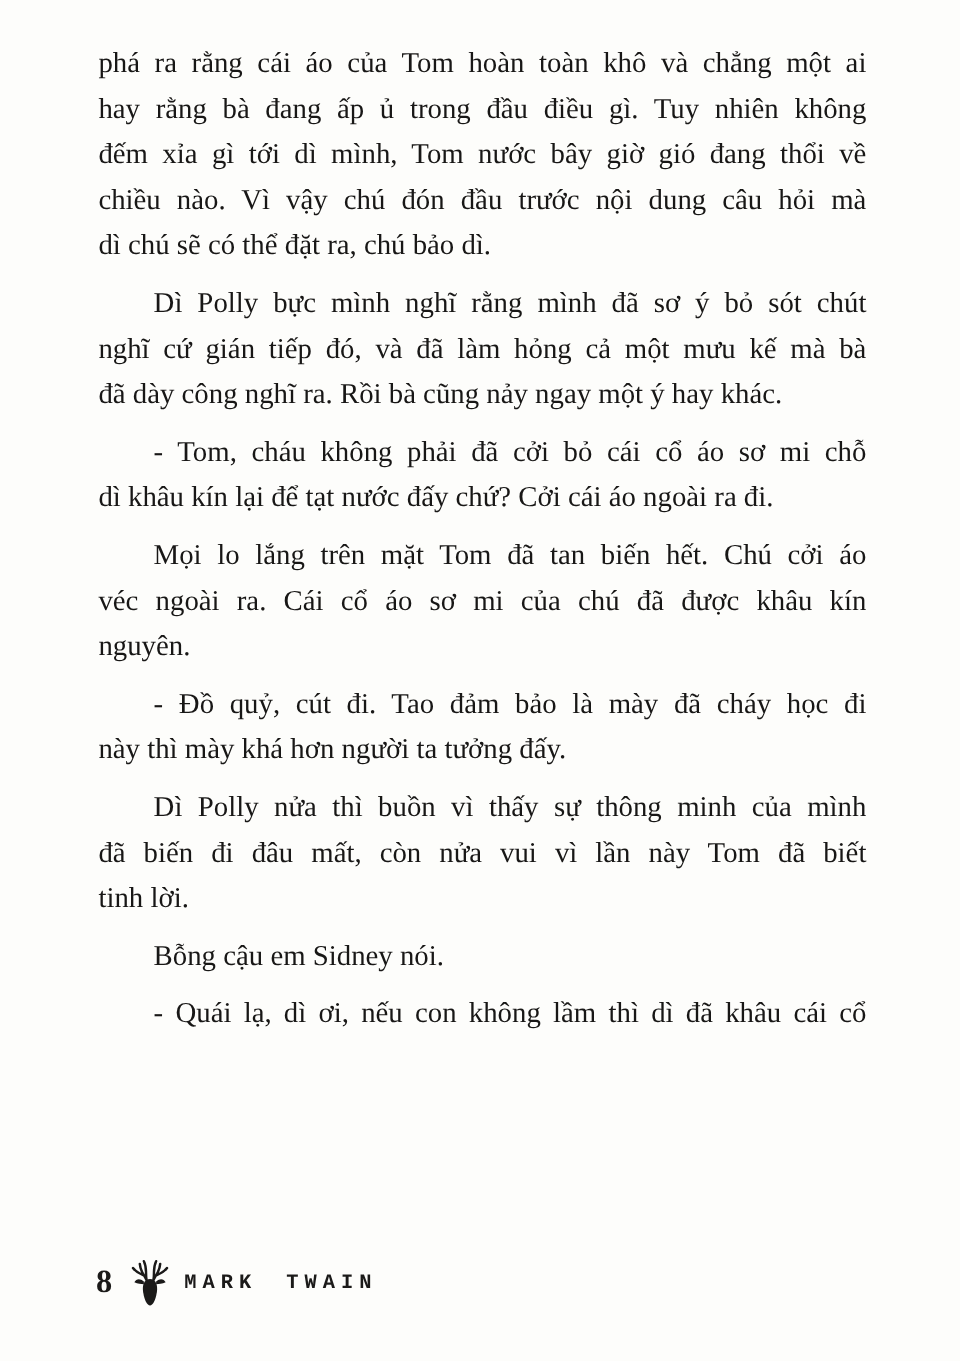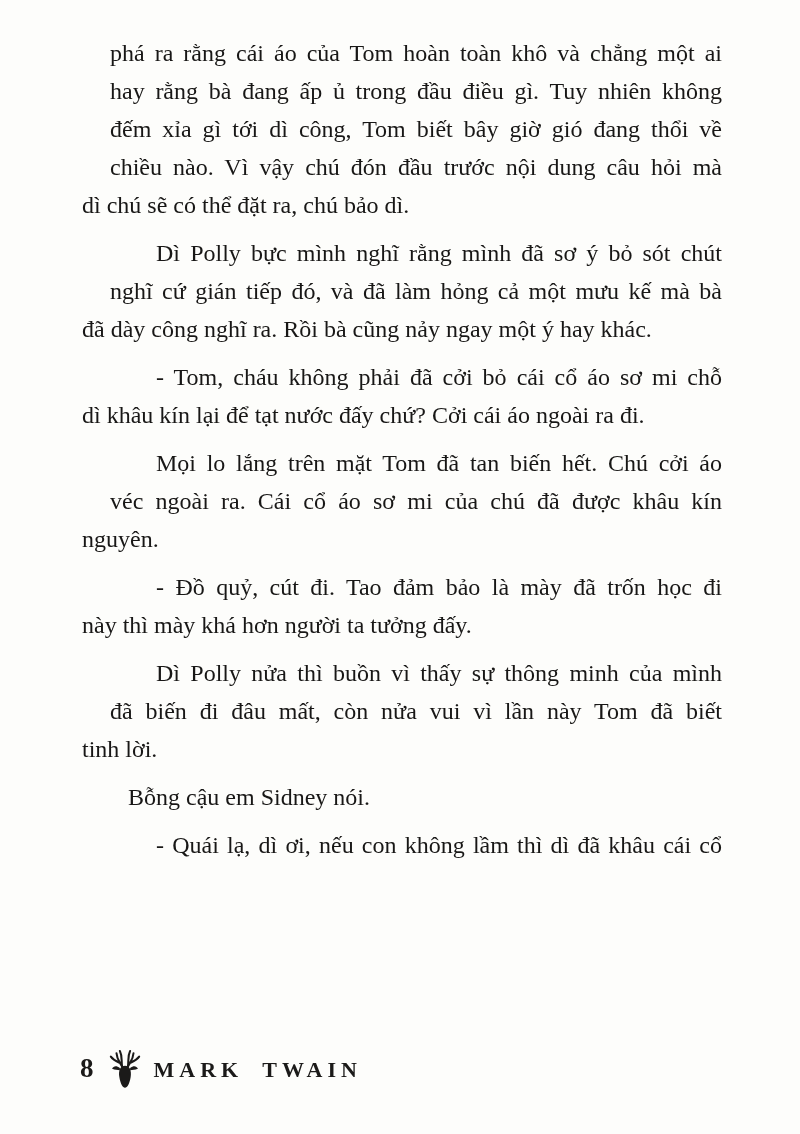--- a/index.html
+++ b/index.html
@@ -25,21 +25,20 @@
     margin: 0 0 10px 0;
   }
   .ln {
     font-size: 24px;
     line-height: 38px;
     white-space: normal;
   }
   .j {
     text-align: justify;
     text-align-last: justify;
-    margin-left: 28px;
   }
   .last {
     text-align: left;
     text-align-last: left;
   }
   .indent {
     padding-left: 46px;
   }
   .footer {
     position: absolute;
@@ -59,40 +58,40 @@
     height: 44px;
     margin-left: 14px;
     margin-right: 12px;
   }
   .stag svg {
     width: 100%;
     height: 100%;
     display: block;
   }
   .author {
-    font-family: Liberation Serif, serif;
+    font-family: Liberation Mono, monospace;
     font-weight: 800;
-    font-size: 22px;
+    font-size: 17px;
     letter-spacing: 5px;
     word-spacing: 9px;
     color: #1b1a19;
     padding-top: 3px;
   }
 </style>
 </head>
 <body>
 
 <div class="page">
 
   <main class="text-block">
 
     <section class="para">
       <div class="ln j">phá ra rằng cái áo của Tom hoàn toàn khô và chẳng một ai</div>
       <div class="ln j">hay rằng bà đang ấp ủ trong đầu điều gì. Tuy nhiên không</div>
-      <div class="ln j">đếm xỉa gì tới dì công, Tom biết bây giờ gió đang thổi về</div>
+      <div class="ln j">đếm xỉa gì tới dì mình, Tom nước bây giờ gió đang thổi về</div>
       <div class="ln j">chiều nào. Vì vậy chú đón đầu trước nội dung câu hỏi mà</div>
       <div class="ln last">dì chú sẽ có thể đặt ra, chú bảo dì.</div>
     </section>
 
 
     <section class="para">
       <div class="ln j indent">Dì Polly bực mình nghĩ rằng mình đã sơ ý bỏ sót chút</div>
       <div class="ln j">nghĩ cứ gián tiếp đó, và đã làm hỏng cả một mưu kế mà bà</div>
       <div class="ln last">đã dày công nghĩ ra. Rồi bà cũng nảy ngay một ý hay khác.</div>
     </section>
@@ -102,21 +101,21 @@
       <div class="ln last">dì khâu kín lại để tạt nước đấy chứ? Cởi cái áo ngoài ra đi.</div>
     </section>
 
     <section class="para">
       <div class="ln j indent">Mọi lo lắng trên mặt Tom đã tan biến hết. Chú cởi áo</div>
       <div class="ln j">véc ngoài ra. Cái cổ áo sơ mi của chú đã được khâu kín</div>
       <div class="ln last">nguyên.</div>
     </section>
 
     <section class="para">
-      <div class="ln j indent">- Đồ quỷ, cút đi. Tao đảm bảo là mày đã trốn học đi</div>
+      <div class="ln j indent">- Đồ quỷ, cút đi. Tao đảm bảo là mày đã cháy học đi</div>
       <div class="ln last">này thì mày khá hơn người ta tưởng đấy.</div>
     </section>
 
     <section class="para">
       <div class="ln j indent">Dì Polly nửa thì buồn vì thấy sự thông minh của mình</div>
       <div class="ln j">đã biến đi đâu mất, còn nửa vui vì lần này Tom đã biết</div>
       <div class="ln last">tinh lời.</div>
     </section>
 
     <section class="para">

